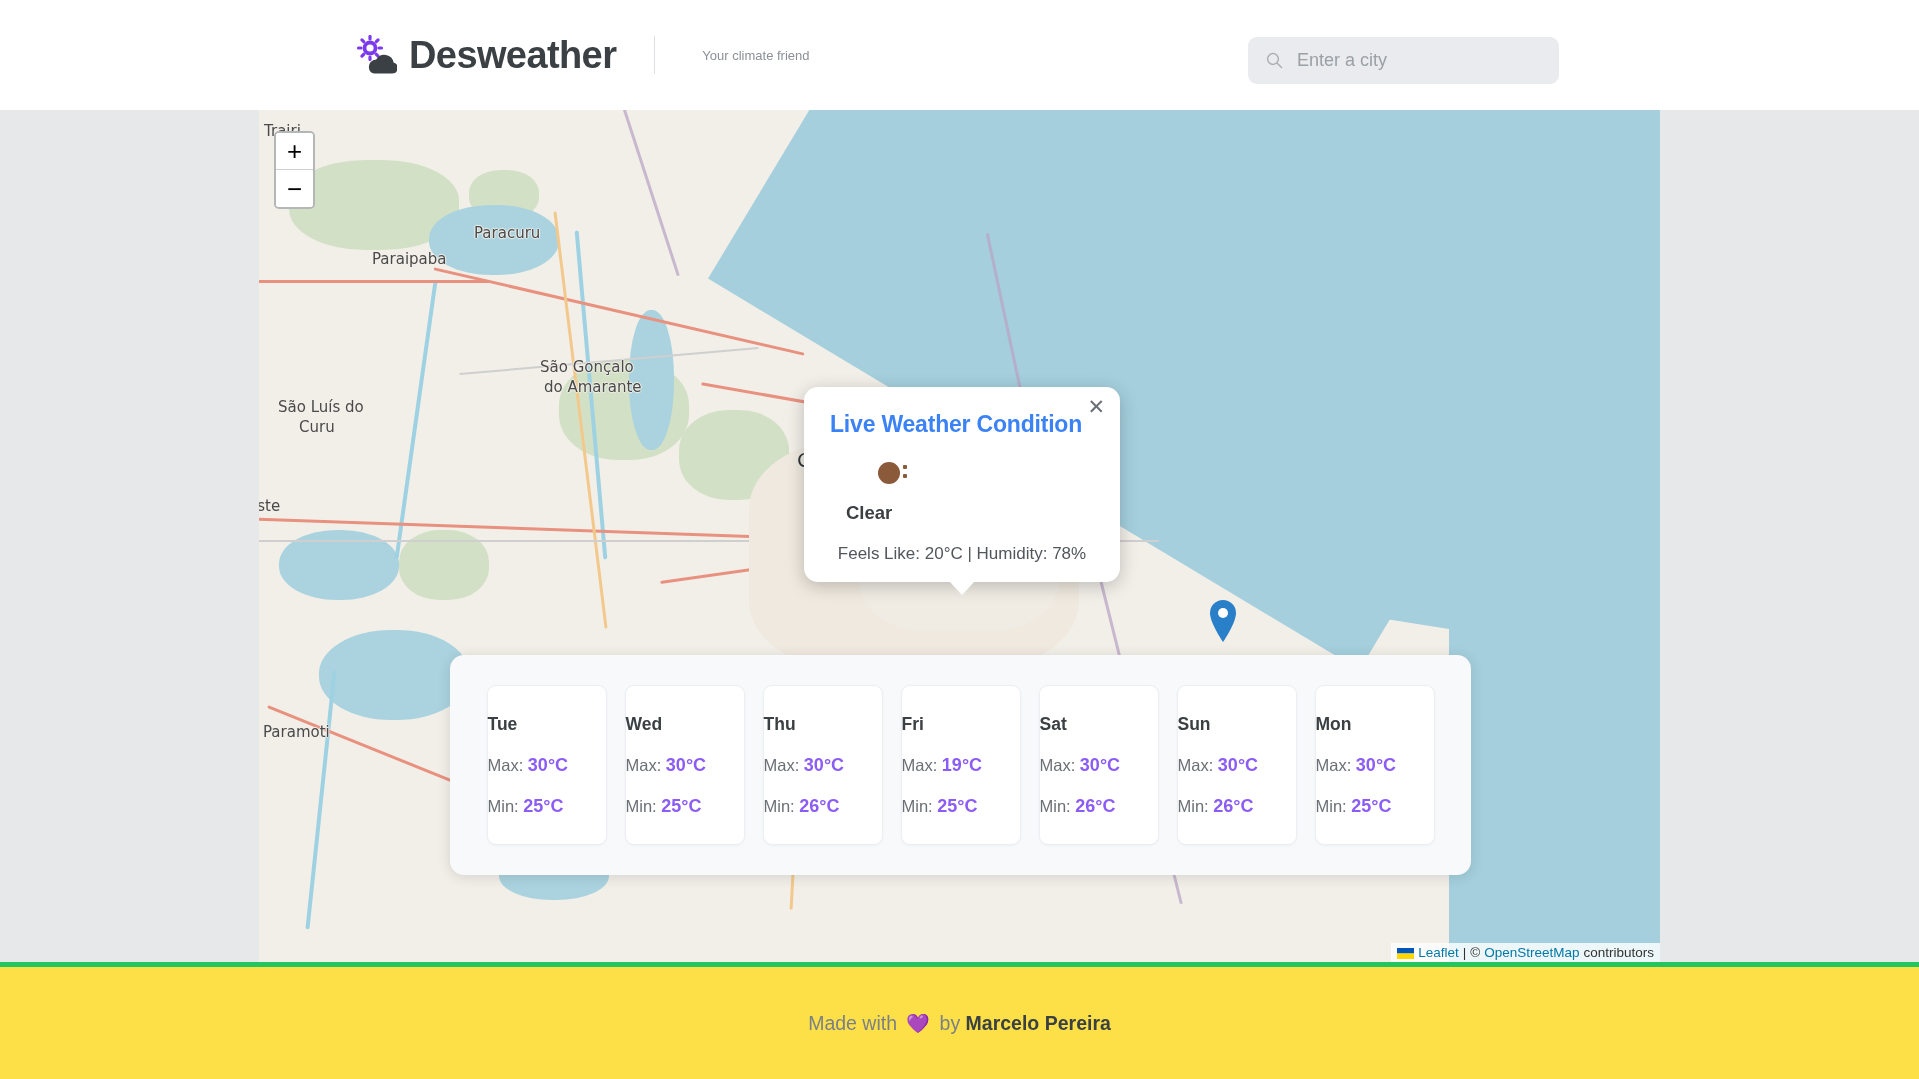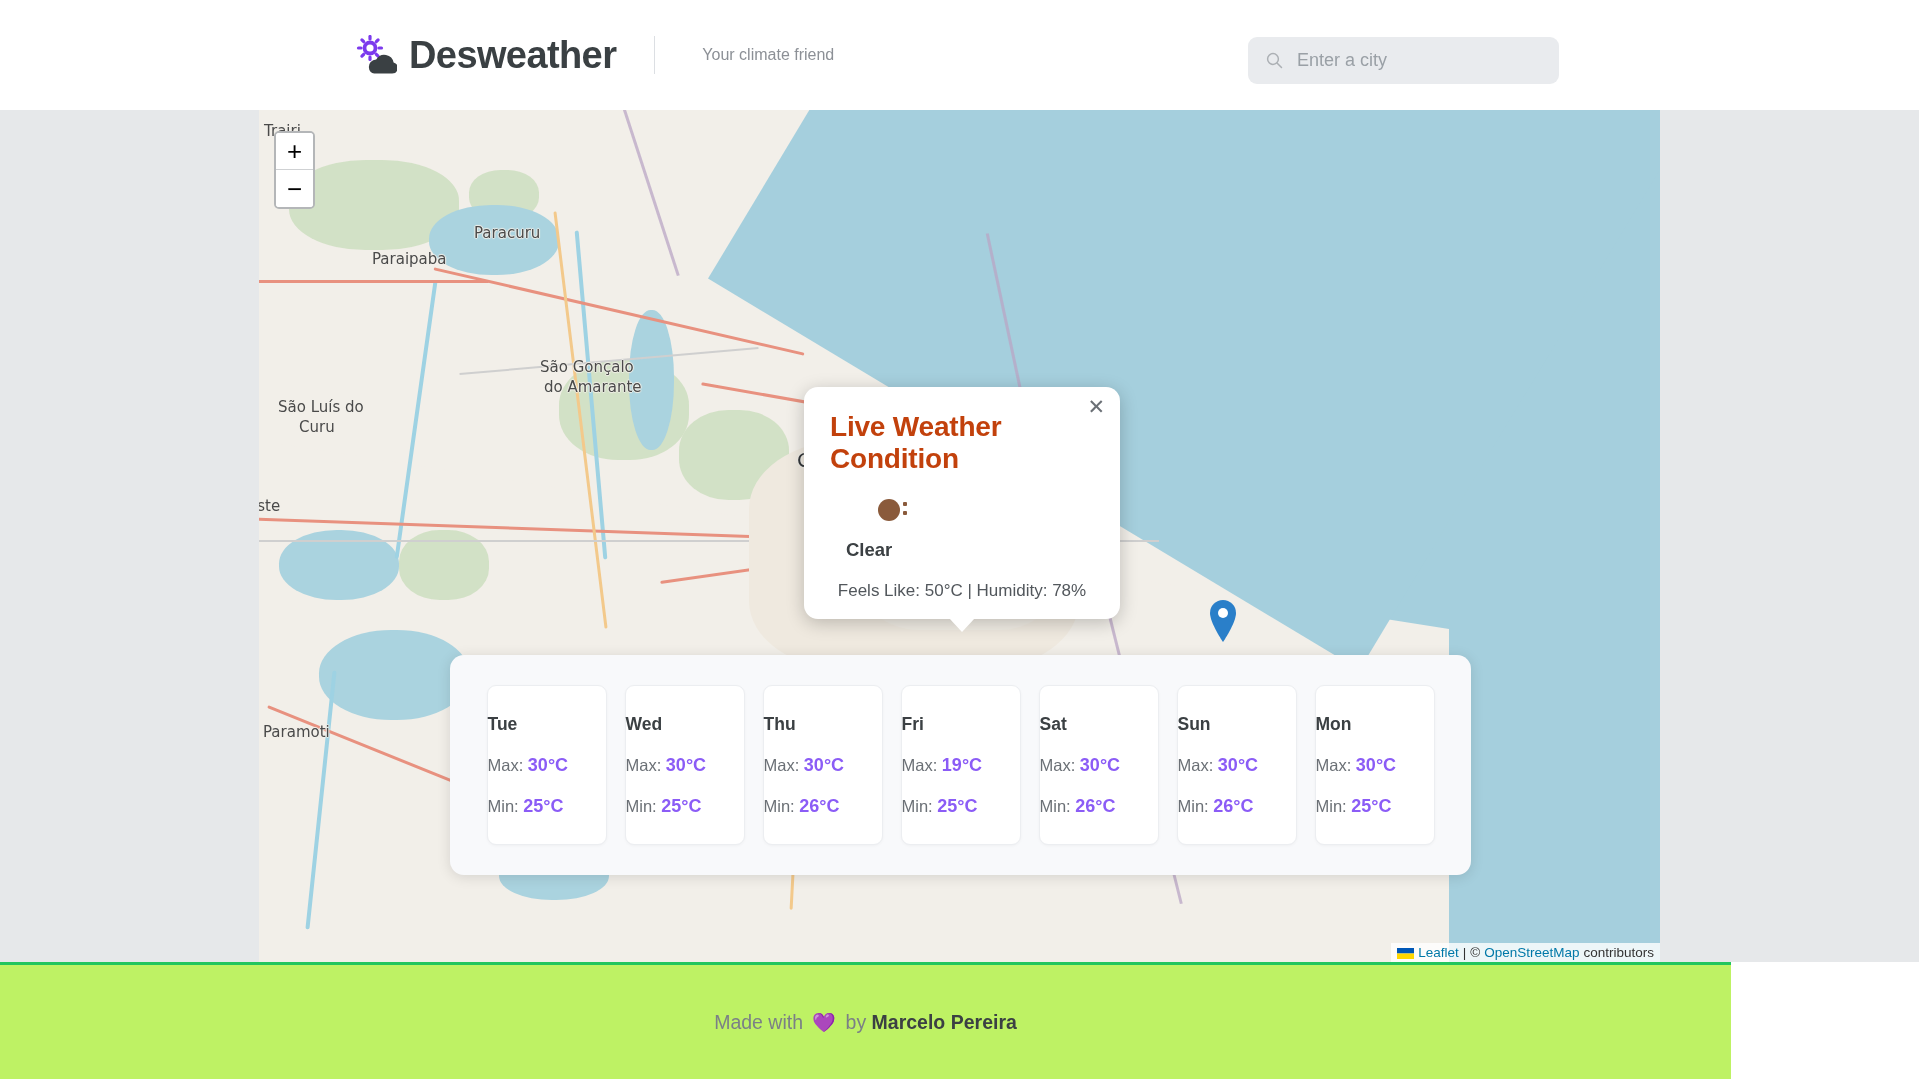--- a/index.html
+++ b/index.html
@@ -18,21 +18,21 @@
     background: #ffffff;
     display: flex; align-items: center;
   }
   .brand { display: flex; align-items: center; gap: 12px; margin-left: 355px; }
   .logo-mark { position: relative; width: 42px; height: 40px; }
   .brand-name {
     font-size: 38px; font-weight: bold; color: #3a4043;
     letter-spacing: -0.6px;
   }
   .divider-v { width: 1px; height: 38px; background: #dcdfe3; margin-left: 38px; }
-  .tagline { margin-left: 47px; font-size: 16px; color: #8c9096; }
+  .tagline { margin-left: 47px; font-size: 13px; color: #8c9096; }
 
   .search-wrap {
     position: absolute; left: 1248px; top: 37px;
     width: 311px; height: 47px;
     background: #e9ebee; border-radius: 9px;
     display: flex; align-items: center; padding: 0 18px;
   }
   .search-icon { width: 17px; height: 17px; flex: 0 0 auto; opacity: .55; }
   .search-input {
     border: none; outline: none; background: transparent;
@@ -120,21 +120,21 @@
   .popup::after {
     content: ""; position: absolute; left: 50%; bottom: -13px;
     margin-left: -13px; border-left: 13px solid transparent;
     border-right: 13px solid transparent; border-top: 14px solid #fff;
   }
   .popup-close {
     position: absolute; right: 15px; top: 9px; font-size: 21px;
     color: #6b7076; cursor: pointer; line-height: 1; font-weight: 300;
   }
   .popup-title {
-    font-size: 28px; font-weight: bold; color: #c2410c;
+    font-size: 23px; font-weight: bold; color: #3b82f6;
     margin-bottom: 16px; letter-spacing: -0.2px;
   }
   .popup-body { display: flex; align-items: flex-start; }
   .popup-left { width: 150px; }
   .popup-temp {
     font-size: 40px; font-weight: bold; color: #8b5cf6;
     letter-spacing: -1px; line-height: 1.05;
   }
   .popup-city {
     font-size: 18.5px; font-weight: bold; color: #3b4043; margin-top: 9px;
@@ -175,23 +175,23 @@
     font-size: 13.5px; color: #333; padding: 2px 6px;
     display: flex; align-items: center; gap: 4px;
     font-family: "Liberation Sans", sans-serif; z-index: 40;
   }
   .attribution a { color: #0078a8; text-decoration: none; }
   .ua-flag { display: inline-block; width: 17px; height: 11px; }
 
   
   .footer {
     position: absolute; left: 0; top: 962px;
-    width: 1731px; height: 117px; background: #bef264;
+    width: 1919px; height: 117px; background: #fde047;
     display: flex; align-items: center; justify-content: center;
-    border-top: 3px solid #22c55e;
+    border-top: 5px solid #22c55e;
   }
   .footer-text { font-size: 19.5px; color: #7b8086; }
   .footer-text b { color: #3b4043; font-weight: bold; }
   .heart { color: #8b5cf6; font-size: 19px; margin: 0 4px; }
 </style>
 </head>
 <body>
 
 <div class="page">
 
@@ -332,21 +332,21 @@
           <div class="cond-icon">
             <svg width="40" height="30" viewBox="0 0 40 30">
               <circle cx="15" cy="15" r="11" fill="#8a5a3b"></circle>
               <rect x="29" y="7" width="4" height="4" rx="1" fill="#8a5a3b"></rect>
               <rect x="29" y="16" width="4" height="4" rx="1" fill="#8a5a3b"></rect>
             </svg>
           </div>
           <div class="popup-cond">Clear</div>
         </div>
       </div>
-      <div class="popup-meta">Feels Like: 50°C  |  Humidity: 78%</div>
+      <div class="popup-meta">Feels Like: 20°C  |  Humidity: 78%</div>
     </div>
 
     <div class="forecast-panel">
       <div class="day-card">
         <div class="day-name">Tue</div>
         <div class="day-row">
           <span>Max:</span>
           <b>30°C</b>
         </div>
         <div class="day-row">

